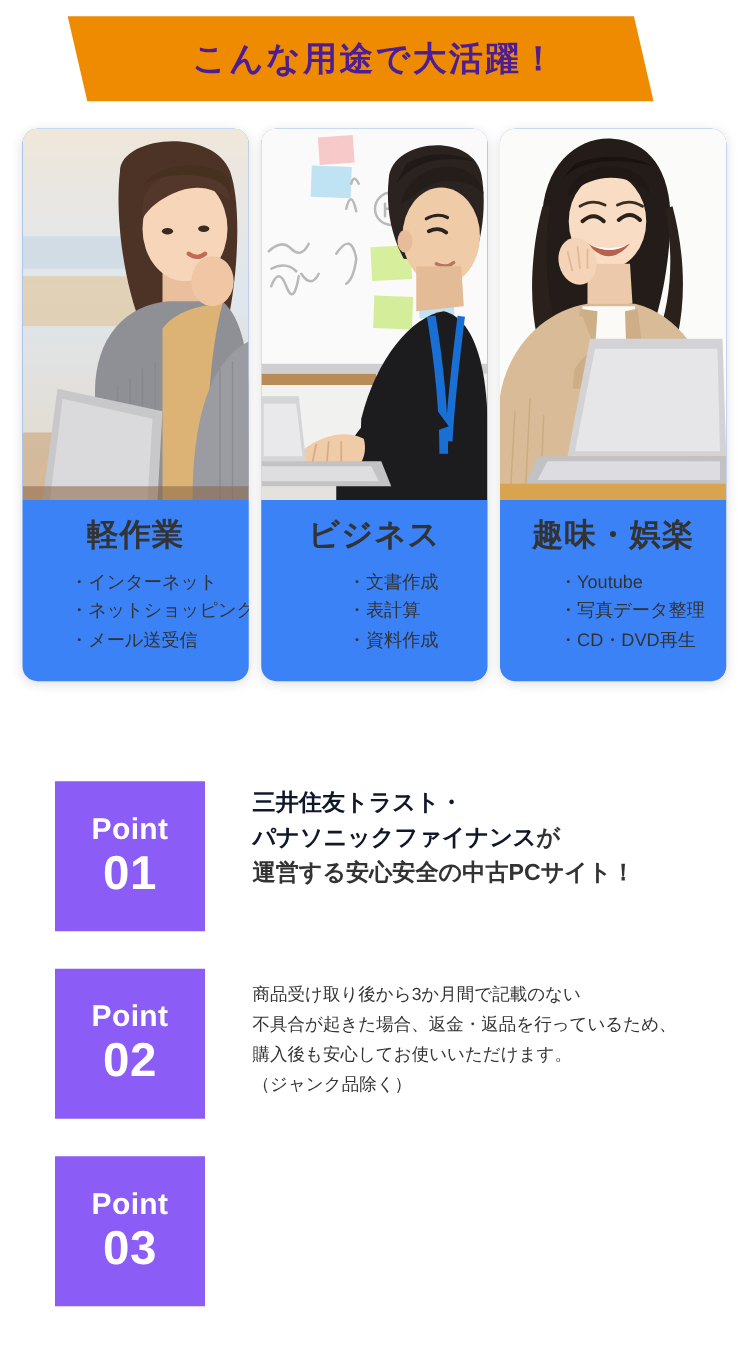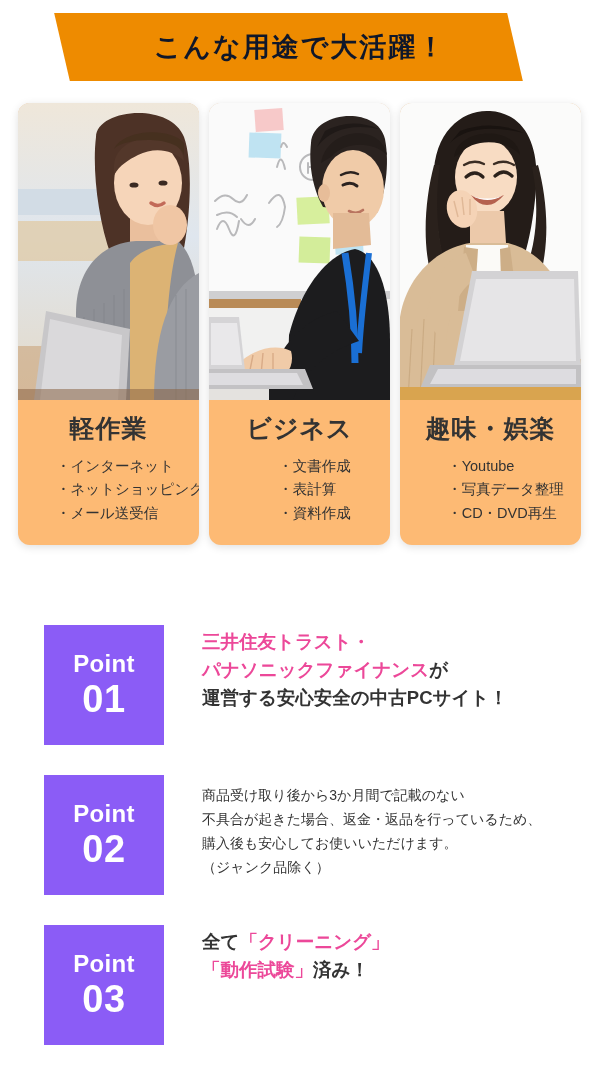--- a/index.html
+++ b/index.html
@@ -35,39 +35,39 @@
   }
   .banner-label {
     position: absolute;
     left: 0;
     top: 0;
     width: 600px;
     height: 68px;
     display: flex;
     align-items: center;
     justify-content: center;
-    color: #0f172a;
+    color: #4c1d95;
     font-size: 27px;
     font-weight: bold;
     letter-spacing: 2px;
     line-height: 1;
   }
 
   
   .cards {
     position: absolute;
     left: 18px;
     top: 103px;
     width: 564px;
     display: flex;
     gap: 10px;
   }
   .card {
     width: 181px;
-    background: #fdba74;
+    background: #3b82f6;
     border-radius: 12px;
     box-shadow: 0 2px 9px rgba(0,0,0,0.13);
     overflow: hidden;
     display: flex;
     flex-direction: column;
   }
   .card-photo {
     width: 181px;
     height: 297px;
     display: block;
@@ -144,21 +144,21 @@
     padding-left: 38px;
     padding-top: 3px;
   }
   .point-head {
     font-size: 18.5px;
     font-weight: bold;
     line-height: 1.52;
     color: #333333;
     margin: 0;
   }
-  .point-head .hl { color: #ec4899; }
+  .point-head .hl { color: #0f172a; }
   .point-body {
     margin: 5px 0 0 0;
     font-size: 14px;
     line-height: 1.72;
     color: #333333;
   }
   .point-body div { white-space: nowrap; }
 </style>
 </head>
 <body>
@@ -400,21 +400,15 @@
         <div>（ジャンク品除く）</div>
       </div>
     </div>
   </div>
 
   <div class="point-row p03">
     <div class="point-badge">
       <span class="word">Point</span>
       <span class="num">03</span>
     </div>
-    <div class="point-text">
-      <p class="point-head">
-        <span>全て</span><span class="hl">「クリーニング」</span><br>
-        <span class="hl">「動作試験」</span><span>済み！</span>
-      </p>
-    </div>
   </div>
 
 </div>
 
 </body></html>

